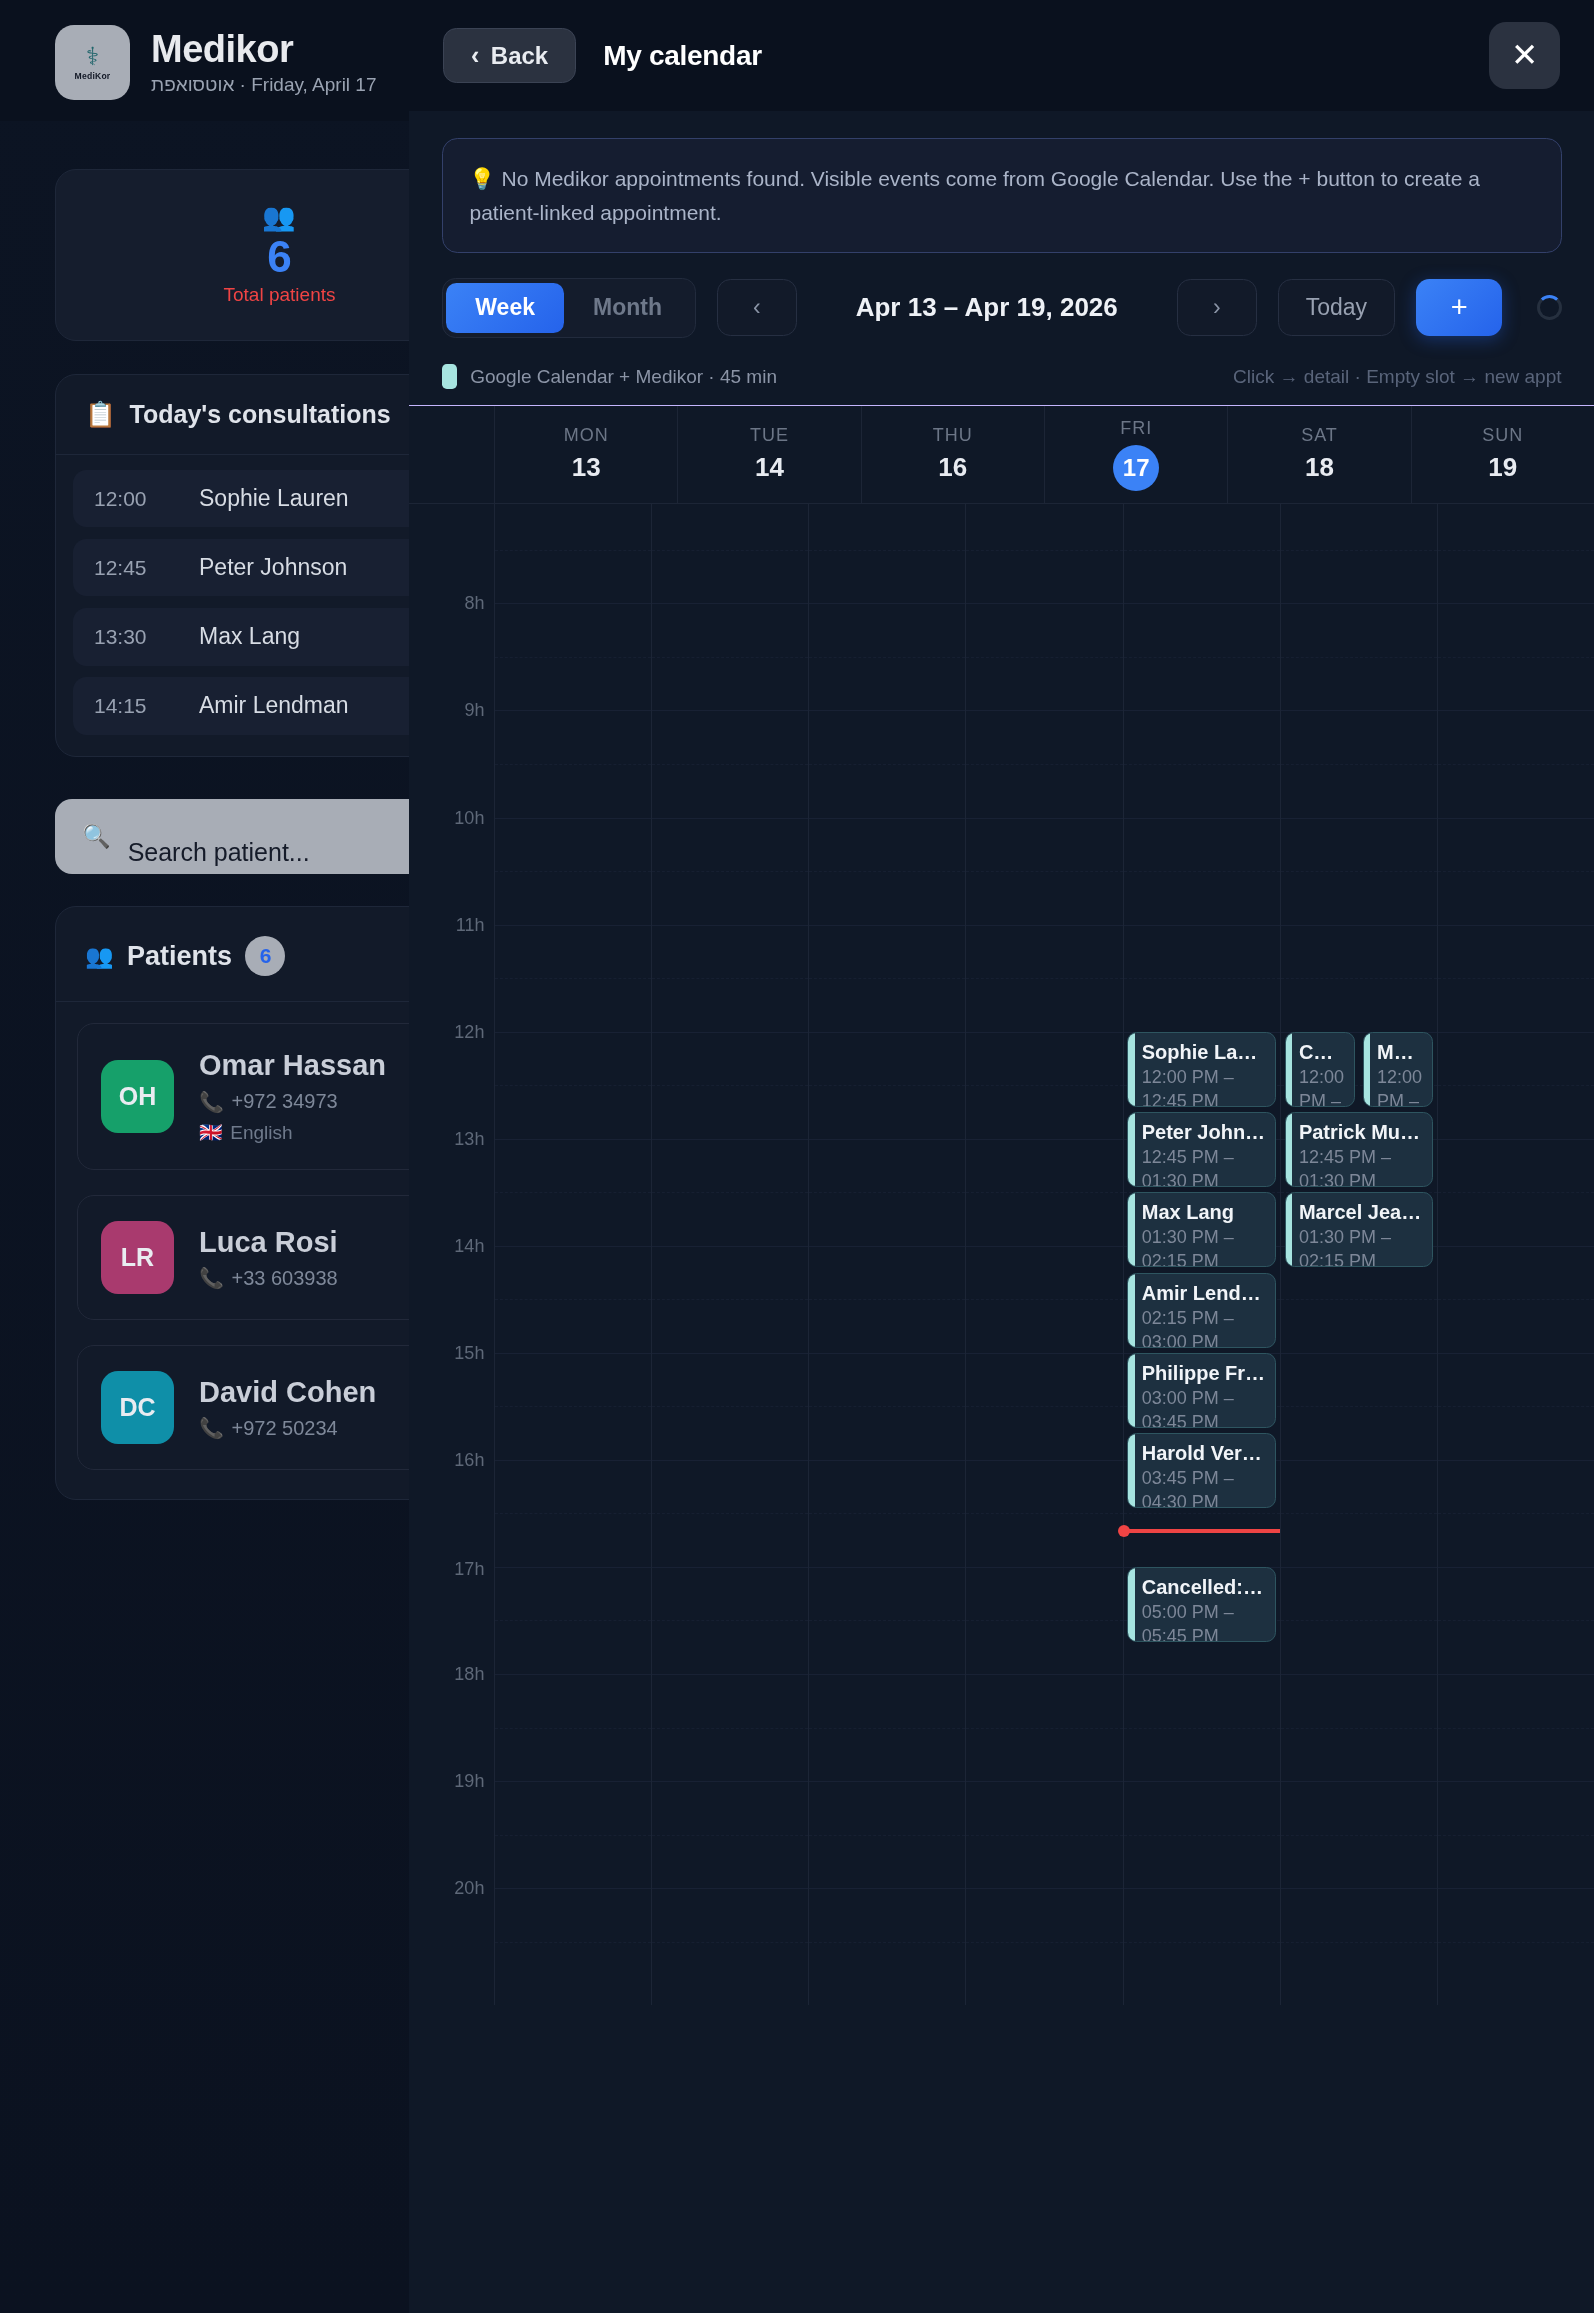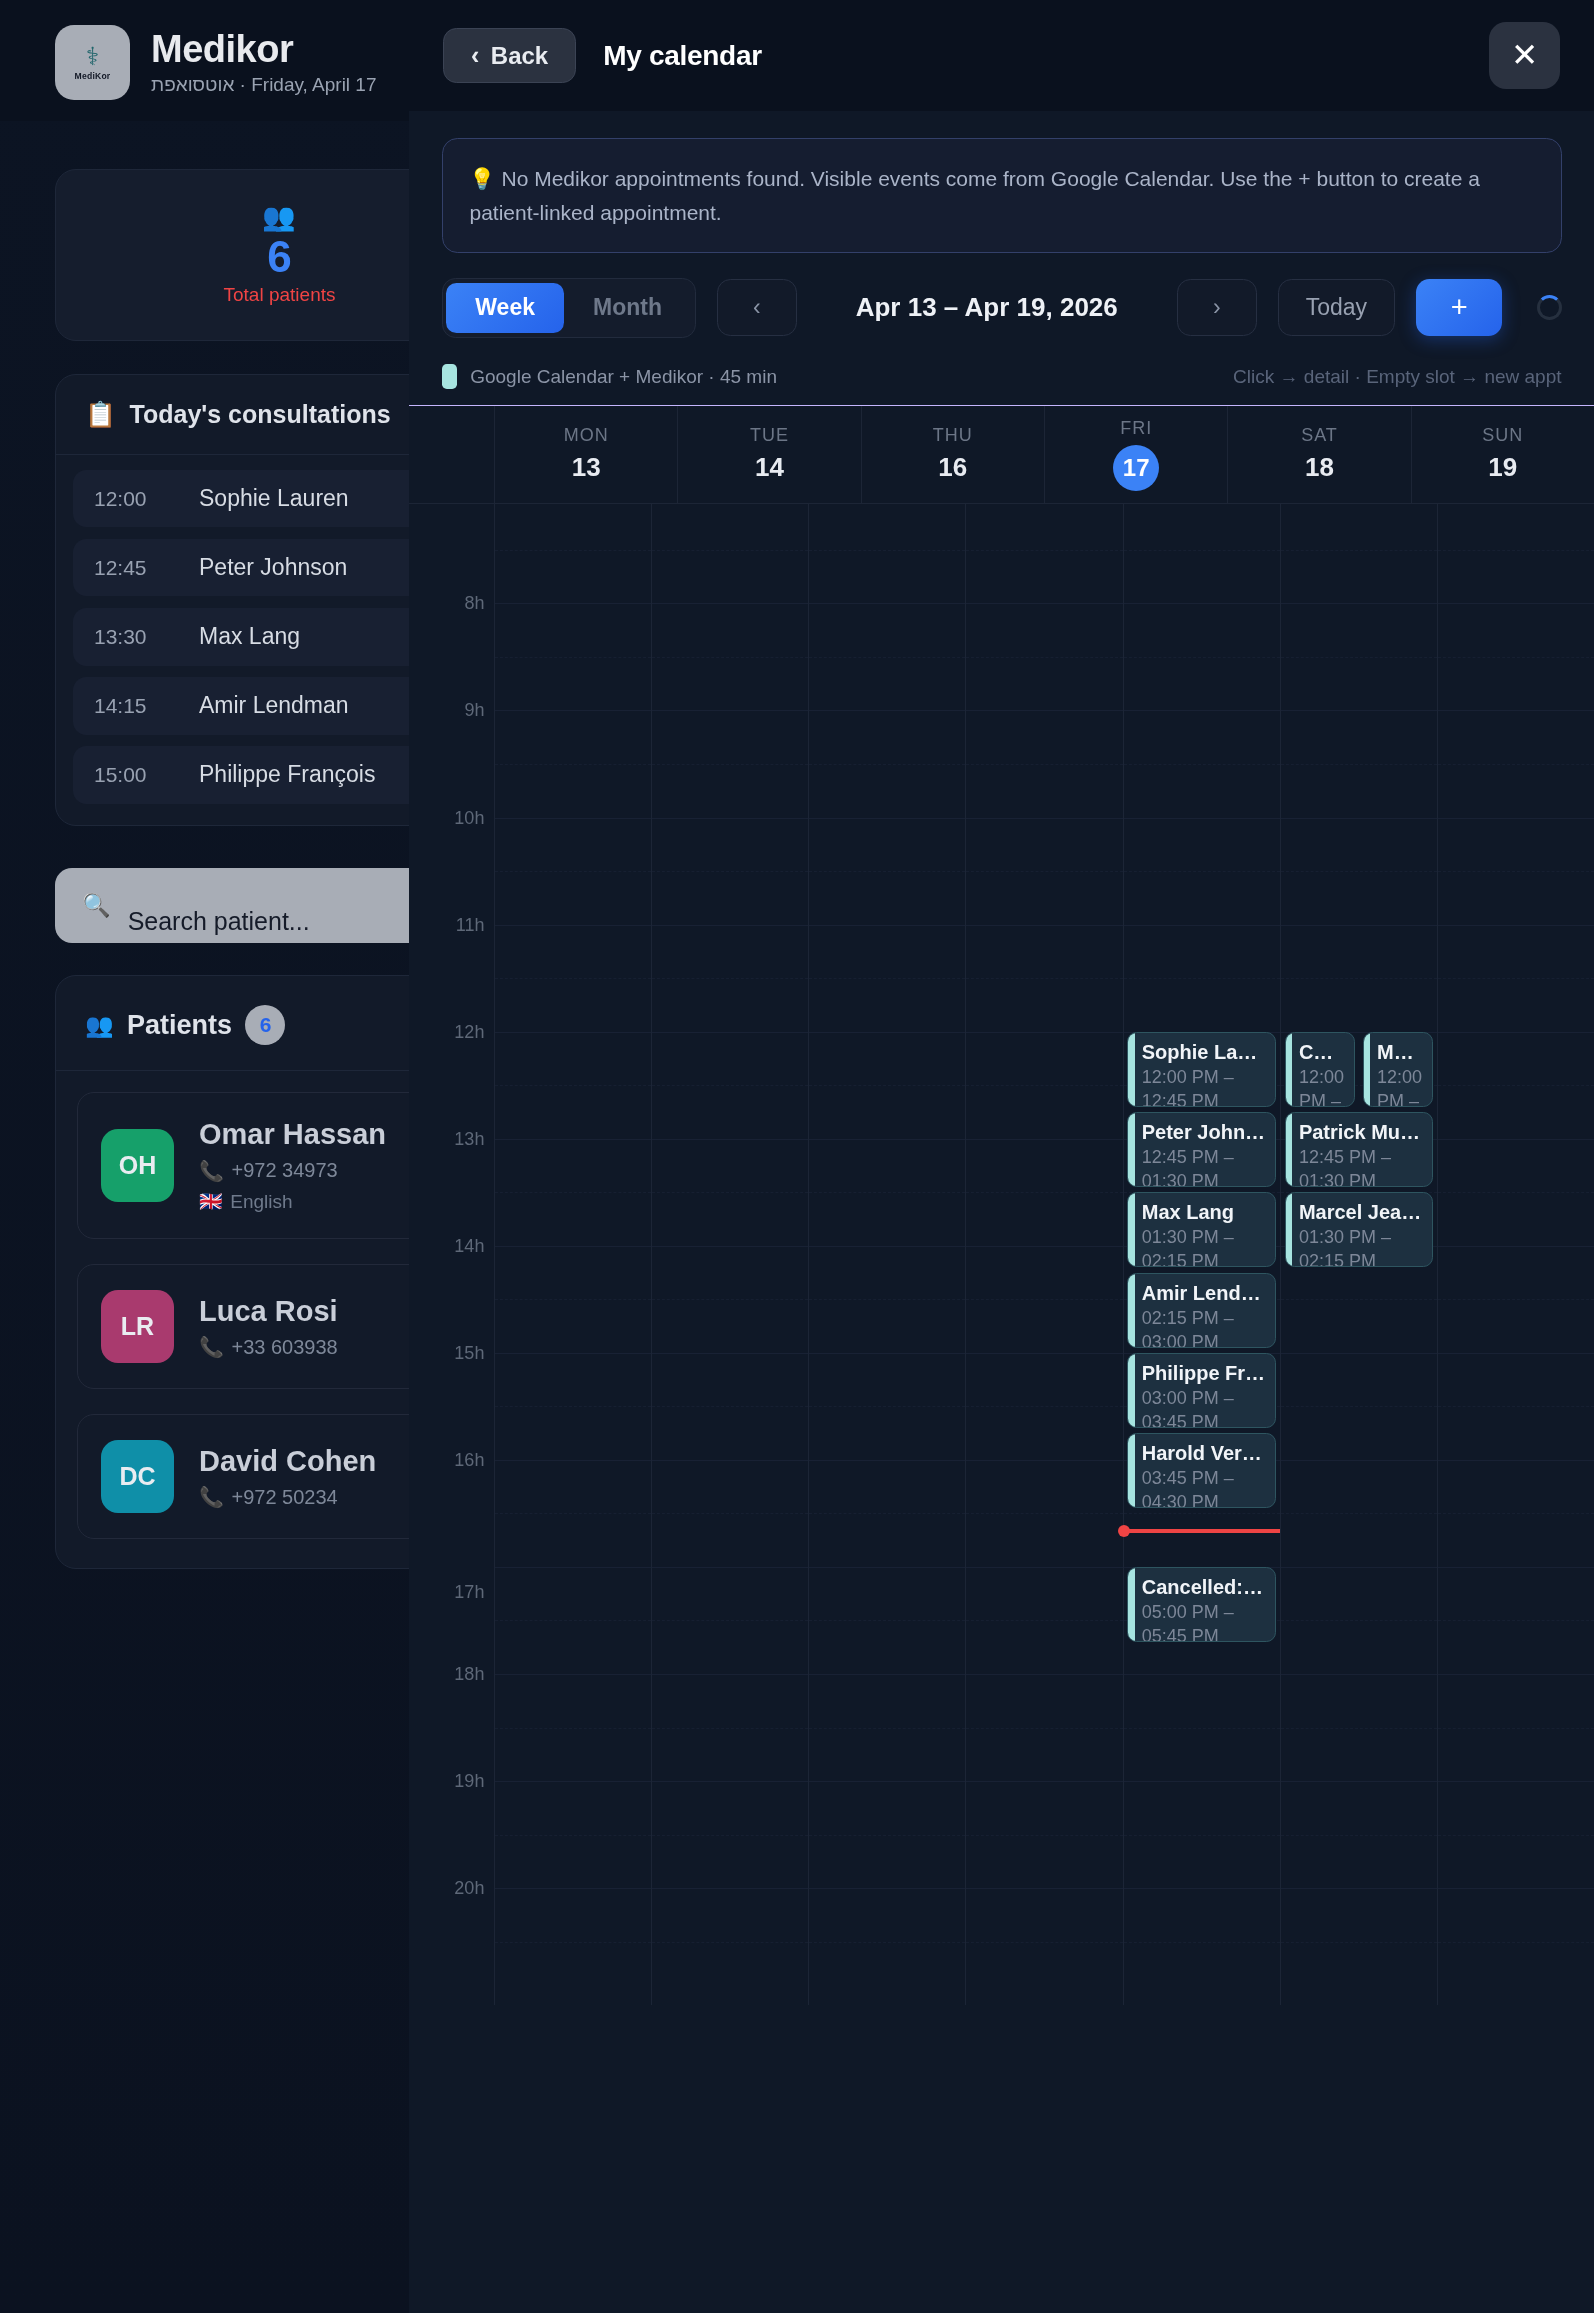--- a/index.html
+++ b/index.html
@@ -252,24 +252,20 @@
             <span class="cons-time">12:45</span>
             <span class="cons-name">Peter Johnson</span>
           </div>
           <div class="cons-row">
             <span class="cons-time">13:30</span>
             <span class="cons-name">Max Lang</span>
           </div>
           <div class="cons-row">
             <span class="cons-time">14:15</span>
             <span class="cons-name">Amir Lendman</span>
-          </div>
-          <div class="cons-row">
-            <span class="cons-time">15:00</span>
-            <span class="cons-name">Philippe François</span>
           </div>
         </div>
     </div>
 
     <div class="search-box">
       <span class="search-icon">🔍</span>
       <span class="search-ph">Search patient...</span>
     </div>
 
     <div class="panel" style="margin-top:32.5px">
@@ -387,21 +383,21 @@
             <div class="glabel" style="top: -7.6px;">7h</div>
             <div class="glabel" style="top: 99px;">8h</div>
             <div class="glabel" style="top: 206px;">9h</div>
             <div class="glabel" style="top: 314px;">10h</div>
             <div class="glabel" style="top: 421px;">11h</div>
             <div class="glabel" style="top: 528px;">12h</div>
             <div class="glabel" style="top: 635px;">13h</div>
             <div class="glabel" style="top: 742px;">14h</div>
             <div class="glabel" style="top: 849px;">15h</div>
             <div class="glabel" style="top: 956px;">16h</div>
-            <div class="glabel" style="top: 1088px;">17h</div>
+            <div class="glabel" style="top: 1065px;">17h</div>
             <div class="glabel" style="top: 1170px;">18h</div>
             <div class="glabel" style="top: 1277px;">19h</div>
             <div class="glabel" style="top: 1384px;">20h</div>
           </div>
         <div id="cal-cols" style="display:flex;flex:1 1 auto;position:relative;">
             <div class="daycol">
               <div class="hline half" style="top: 46px;"></div>
               <div class="hline" style="top: 99px;"></div>
               <div class="hline half" style="top: 153px;"></div>
               <div class="hline" style="top: 206px;"></div>

